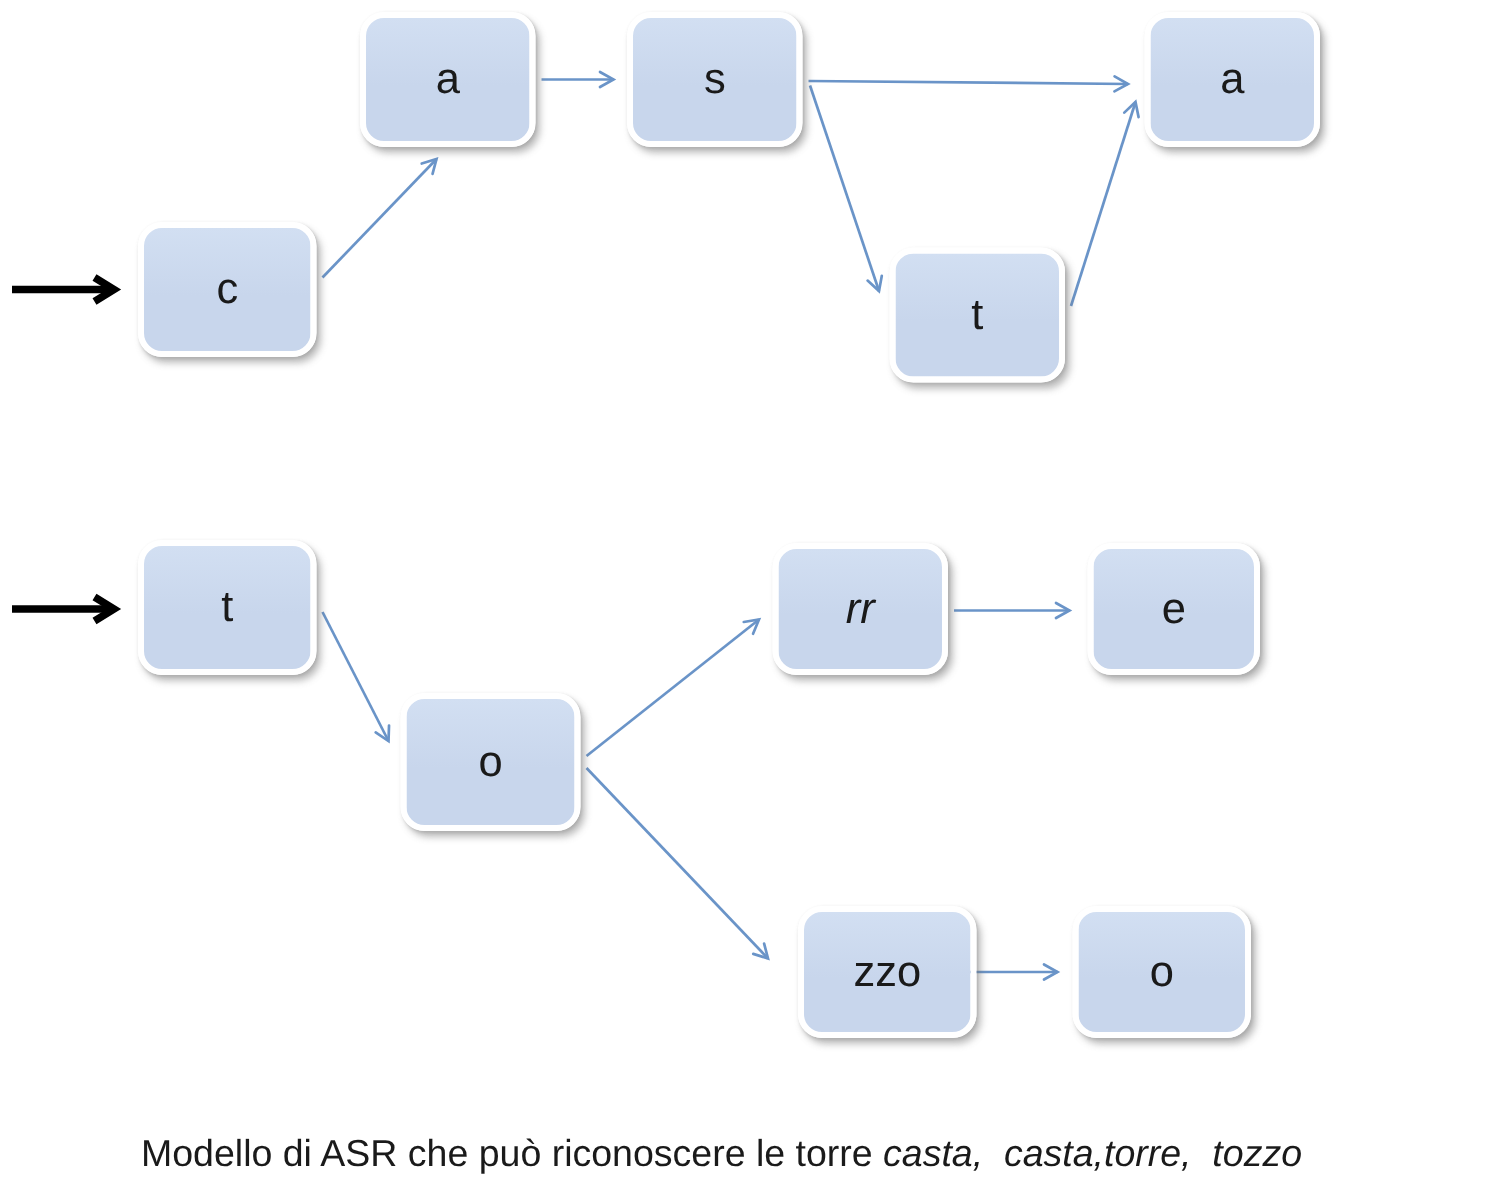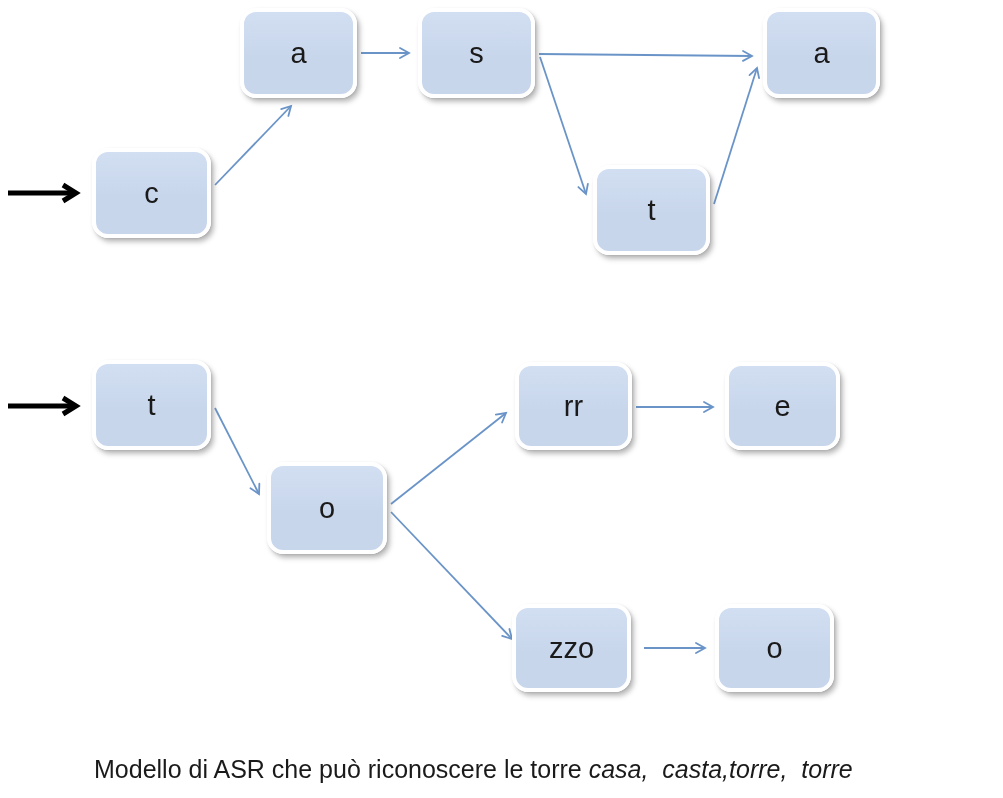--- a/index.html
+++ b/index.html
@@ -97,28 +97,28 @@
   <div class="node" style="left:593px; top:165px; width:117px; height:90px;">
       <span>t</span>
     </div>
 
   <div class="node" style="left:92px;  top:360px; width:119px; height:90px;">
       <span>t</span>
     </div>
   <div class="node" style="left:267px; top:462px; width:120px; height:92px;">
       <span>o</span>
     </div>
-  <div class="node" style="left:515px; top:362px; width:117px; height:88px;">
+  <div class="node" style="left:515px; top:362px; width:117px; height:88px;font-style:italic;">
       <span>rr</span>
     </div>
   <div class="node" style="left:725px; top:362px; width:115px; height:88px;">
       <span>e</span>
     </div>
-  <div class="node" style="left:512px; top:604px; width:119px; height:88px;align-items:center;">
+  <div class="node" style="left:532px; top:604px; width:119px; height:88px;align-items:center;">
       <span>zzo</span>
     </div>
   <div class="node" style="left:715px; top:604px; width:119px; height:88px;">
       <span>o</span>
     </div>
 
-  <div class="caption"><span>Modello di ASR che può riconoscere le torre </span><span class="it">casa,  casta,torre,  torre</span></div>
+  <div class="caption"><span>Modello di ASR che può riconoscere le torre </span><span class="it">casta,  casta,torre,  tozzo</span></div>
 
 </div>
 
 </body></html>

